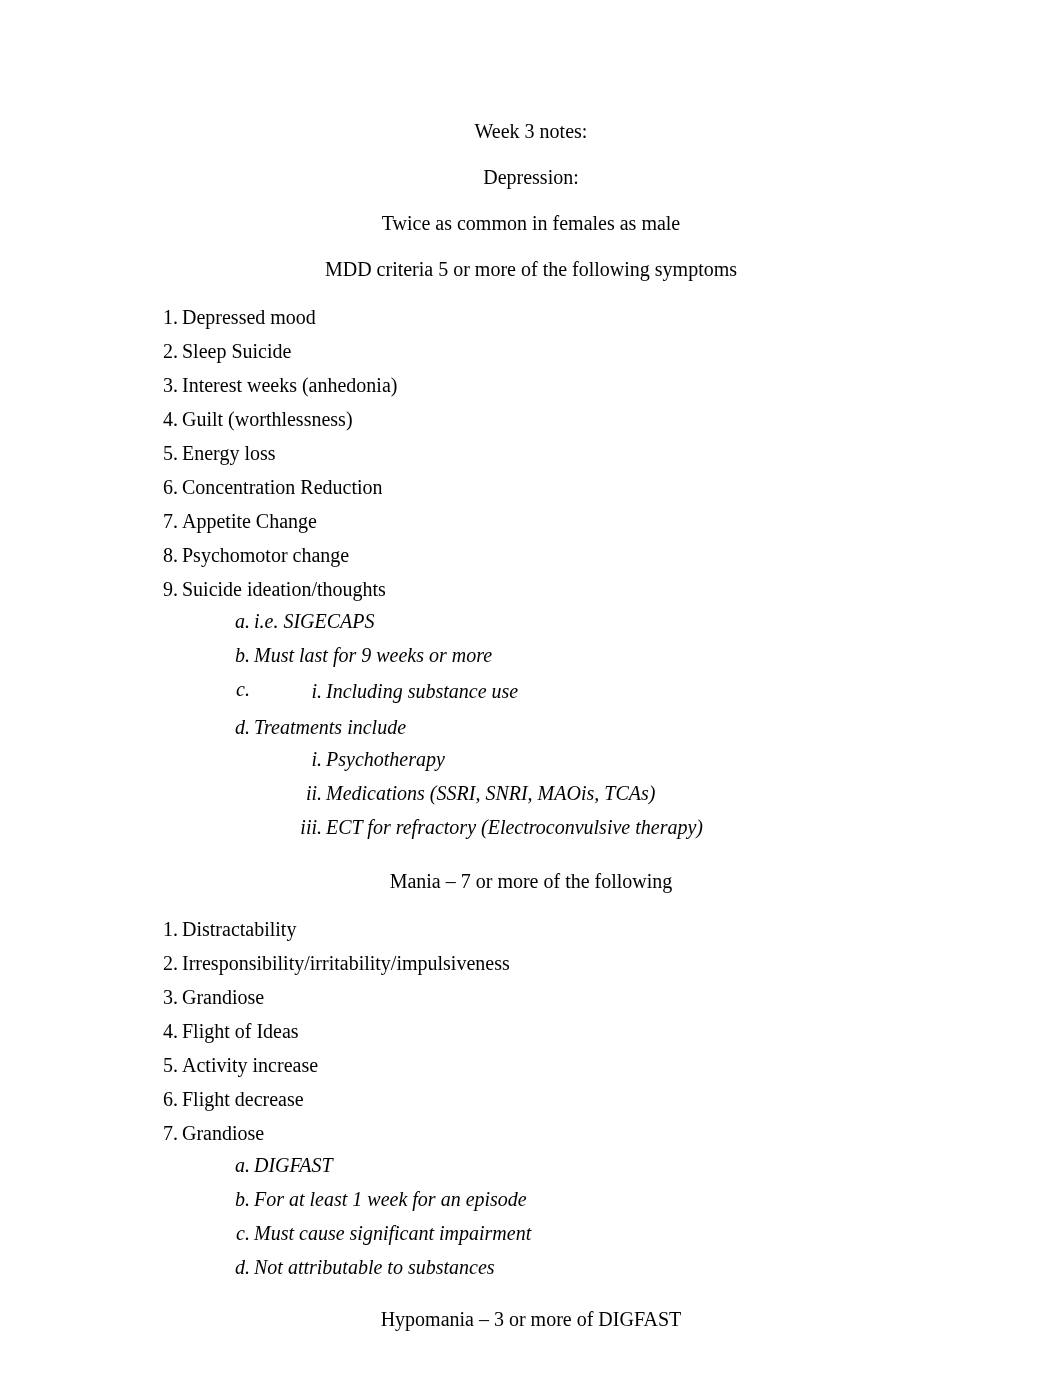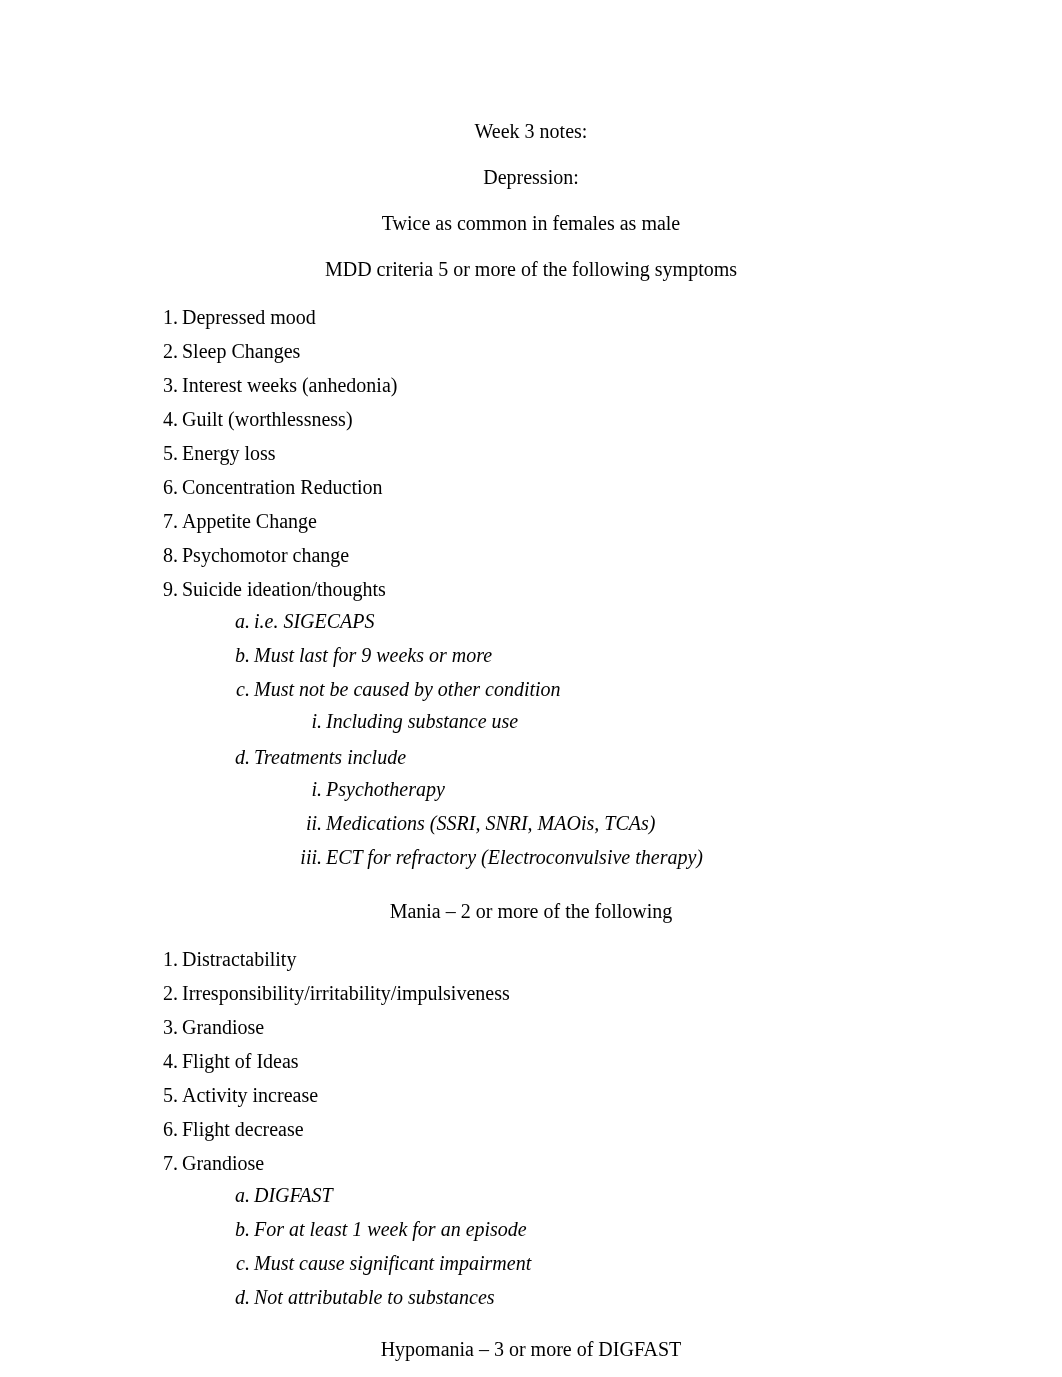--- a/index.html
+++ b/index.html
@@ -84,51 +84,50 @@
 <body>
 
 <p class="para">Week 3 notes:</p>
 
 <p class="para">Depression:</p>
 <p class="para">Twice as common in females as male</p>
 <p class="para">MDD criteria 5 or more of the following symptoms</p>
 
 <ol class="level1">
   <li><span>Depressed mood</span></li>
-  <li><span>Sleep Changes</span></li>
+  <li><span>Sleep Suicide</span></li>
   <li><span>Interest weeks (anhedonia)</span></li>
   <li><span>Guilt (worthlessness)</span></li>
   <li><span>Energy loss</span></li>
   <li><span>Concentration Reduction</span></li>
   <li><span>Appetite Change</span></li>
   <li><span>Psychomotor change</span></li>
   <li>
     <span>Suicide ideation/thoughts</span>
     <ol class="level2">
       <li><span>i.e. SIGECAPS</span></li>
       <li><span>Must last for 9 weeks or more</span></li>
       <li>
-        <span>Must not be caused by other condition</span>
         <ol class="level3">
           <li><span>Including substance use</span></li>
         </ol>
       </li>
       <li>
         <span>Treatments include</span>
         <ol class="level3">
           <li><span>Psychotherapy</span></li>
           <li><span>Medications (SSRI, SNRI, MAOis, TCAs)</span></li>
           <li><span>ECT for refractory (Electroconvulsive therapy)</span></li>
         </ol>
       </li>
     </ol>
   </li>
 </ol>
 
-<p class="para">Mania – 2 or more of the following</p>
+<p class="para">Mania – 7 or more of the following</p>
 
 <ol class="level1">
   <li><span>Distractability</span></li>
   <li><span>Irresponsibility/irritability/impulsiveness</span></li>
   <li><span>Grandiose</span></li>
   <li><span>Flight of Ideas</span></li>
   <li><span>Activity increase</span></li>
   <li><span>Flight decrease</span></li>
   <li>
     <span>Grandiose</span>

